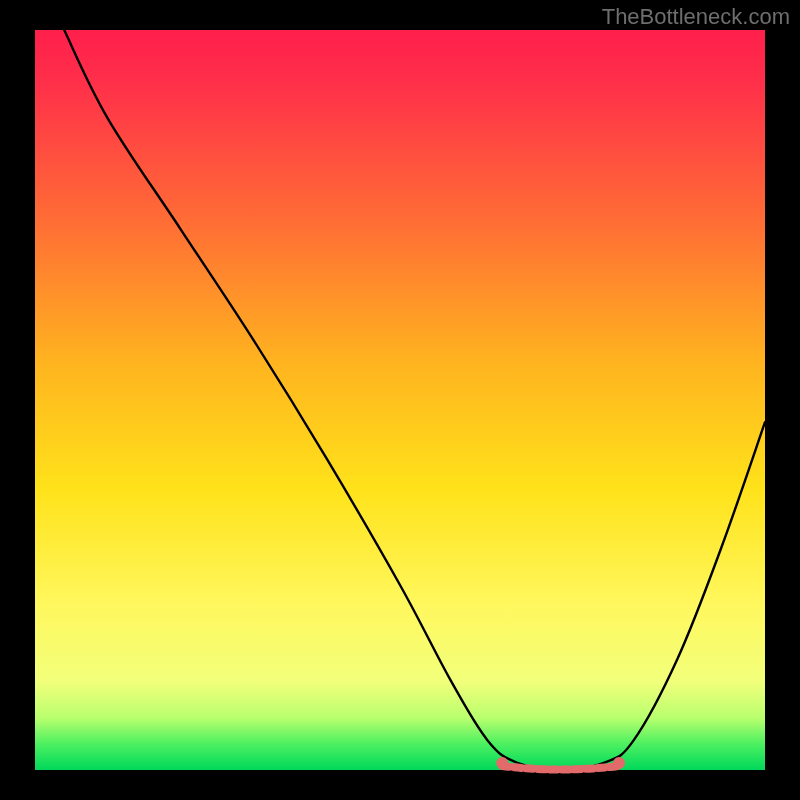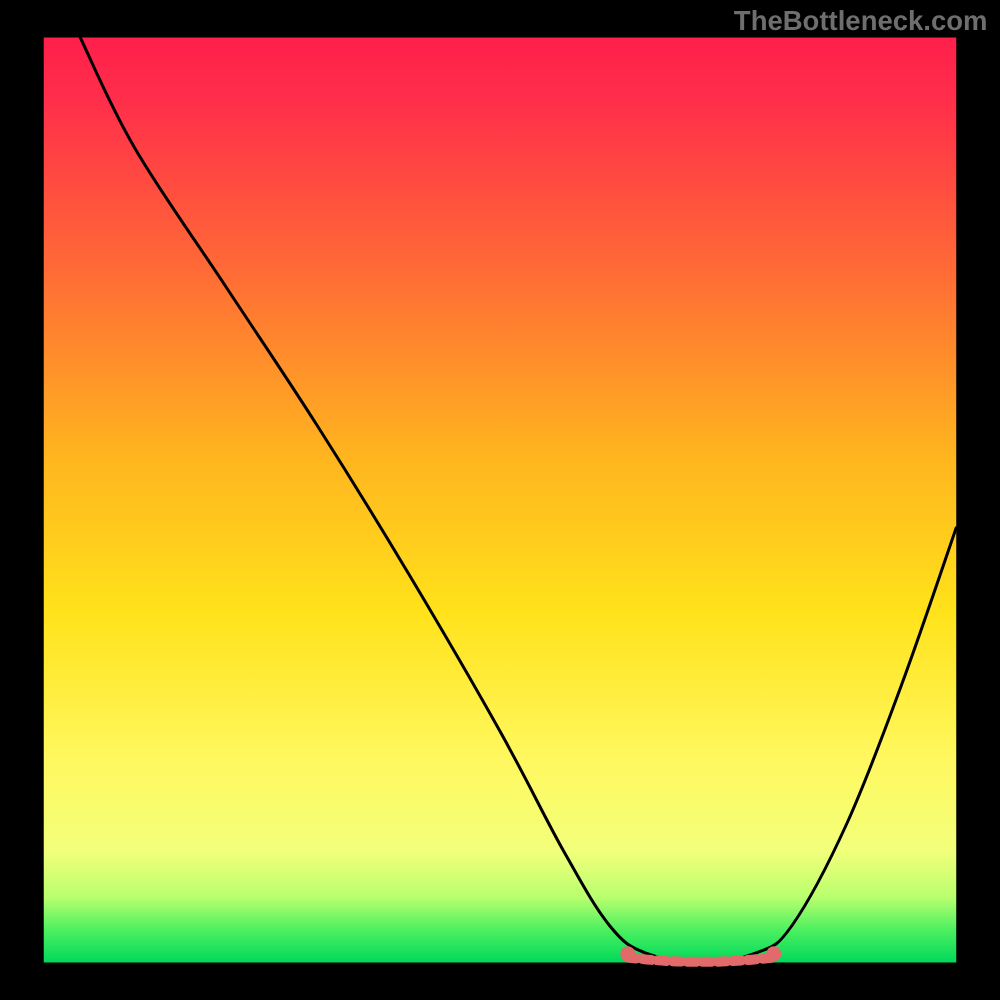--- a/index.html
+++ b/index.html
@@ -15,21 +15,21 @@
     width: 800px;
     height: 800px;
     background: #000;
   }
   .watermark {
     position: absolute;
     top: 4px;
     right: 10px;
     font-family: Arial, sans-serif;
     font-size: 22px;
-    font-weight: 700;
+    font-weight: 400;
     color: #6e6e6e;
     letter-spacing: 0px;
   }
   svg {
     display: block;
   }
 </style>
 </head>
 <body>
 <div class="frame">

